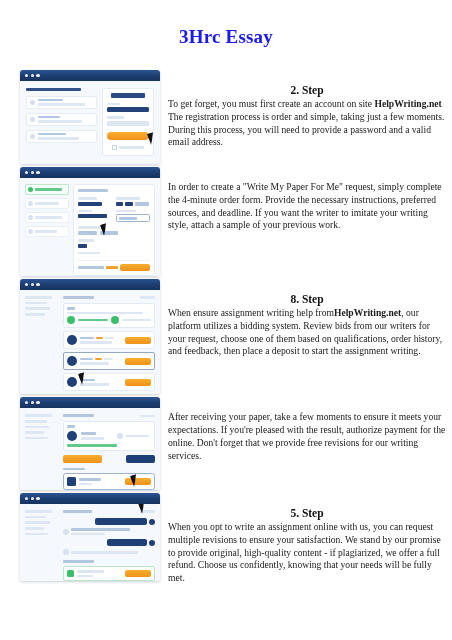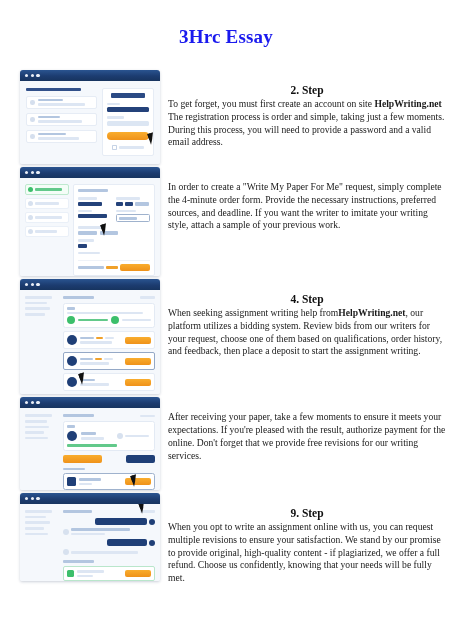--- a/index.html
+++ b/index.html
@@ -391,22 +391,22 @@
                 <span class="bar lt" style="display:block;width:68%;"></span>
               </span>
               <span class="obtn sq" style="width:26px;height:7px;flex:0 0 26px;"></span>
             </div>
           </div>
           <span class="cursor" style="left:60px;bottom:10px;"></span>
         </div>
       </div>
     </div>
     <div class="text-col">
-      <p class="step-head">4. Step</p>
-      <p class="step-body"><span>When seeking assignment writing help from</span><b>HelpWriting.net</b><span>, our platform utilizes a bidding system. Review bids from our writers for your request, choose one of them based on qualifications, order history, and feedback, then place a deposit to start the assignment writing.</span></p>
+      <p class="step-head">8. Step</p>
+      <p class="step-body"><span>When ensure assignment writing help from</span><b>HelpWriting.net</b><span>, our platform utilizes a bidding system. Review bids from our writers for your request, choose one of them based on qualifications, order history, and feedback, then place a deposit to start the assignment writing.</span></p>
     </div>
   </div>
 
   <div class="row">
     <div class="shot-wrap">
       <div class="browser">
         <div class="titlebar">
           <span class="dot"></span>
           <span class="dot"></span>
           <span class="dot"></span>
@@ -512,18 +512,18 @@
                 <span class="bar lt" style="display:block;width:36%;"></span>
               </span>
               <span class="obtn sq" style="width:26px;height:7px;flex:0 0 26px;"></span>
             </div>
           </div>
           <span class="cursor" style="right:14px;top:-2px;"></span>
         </div>
       </div>
     </div>
     <div class="text-col">
-      <p class="step-head">9. Step</p>
+      <p class="step-head">5. Step</p>
       <p class="step-body"><span>When you opt to write an assignment online with us, you can request multiple revisions to ensure your satisfaction. We stand by our promise to provide original, high-quality content - if plagiarized, we offer a full refund. Choose us confidently, knowing that your needs will be fully met.</span><b></b><span></span></p>
     </div>
   </div>
 
 </div>
 
 </body></html>

